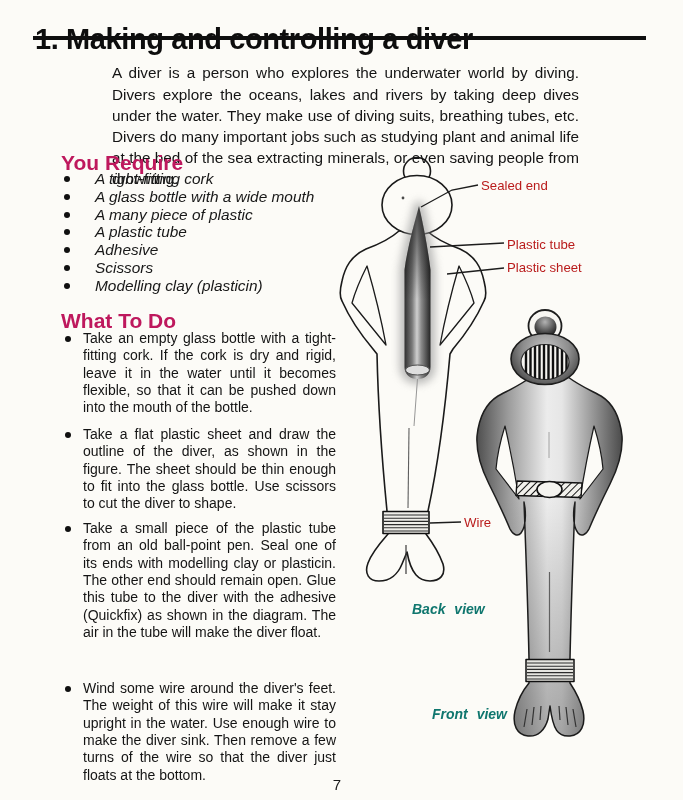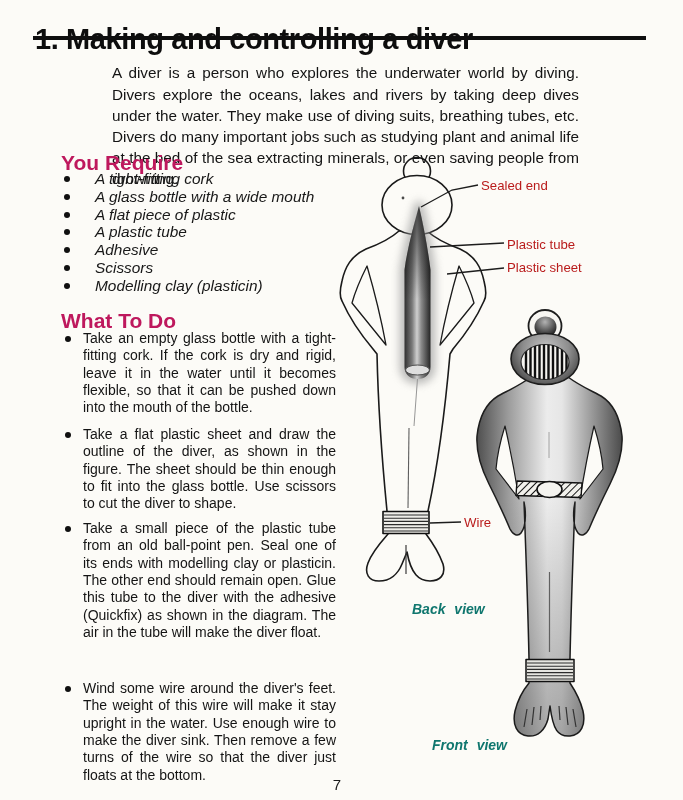--- a/index.html
+++ b/index.html
@@ -55,21 +55,21 @@
   }
   #lbl-sealed{left:481px;top:178px;}
   #lbl-tube{left:507px;top:237px;}
   #lbl-sheet{left:507px;top:260px;}
   #lbl-wire{left:464px;top:515px;}
   .fig-caption{
     position:absolute;font-size:14px;font-weight:700;font-style:italic;color:#0f766e;
     word-spacing:5px;white-space:nowrap;
   }
   #cap-back{left:412px;top:601px;}
-  #cap-front{left:432px;top:706px;margin-top:31px;}
+  #cap-front{left:432px;top:706px;}
   .page-number{
     position:absolute;left:322px;top:776px;width:30px;text-align:center;
     font-size:15px;color:#1a1a1a;
   }
   .diagram-svg{position:absolute;left:0;top:0;width:683px;height:800px;}
 </style>
 </head>
 <body>
 
 <div class="page">
@@ -250,21 +250,21 @@
         <span>A tight-fitting cork</span>
       </div>
 
       <div class="req-item">
         <span class="dot"></span>
         <span>A glass bottle with a wide mouth</span>
       </div>
 
       <div class="req-item">
         <span class="dot"></span>
-        <span>A flat piece of plastic</span>
+        <span>A many piece of plastic</span>
       </div>
 
       <div class="req-item">
         <span class="dot"></span>
         <span>A plastic tube</span>
       </div>
 
       <div class="req-item">
         <span class="dot"></span>
         <span>Adhesive</span>

